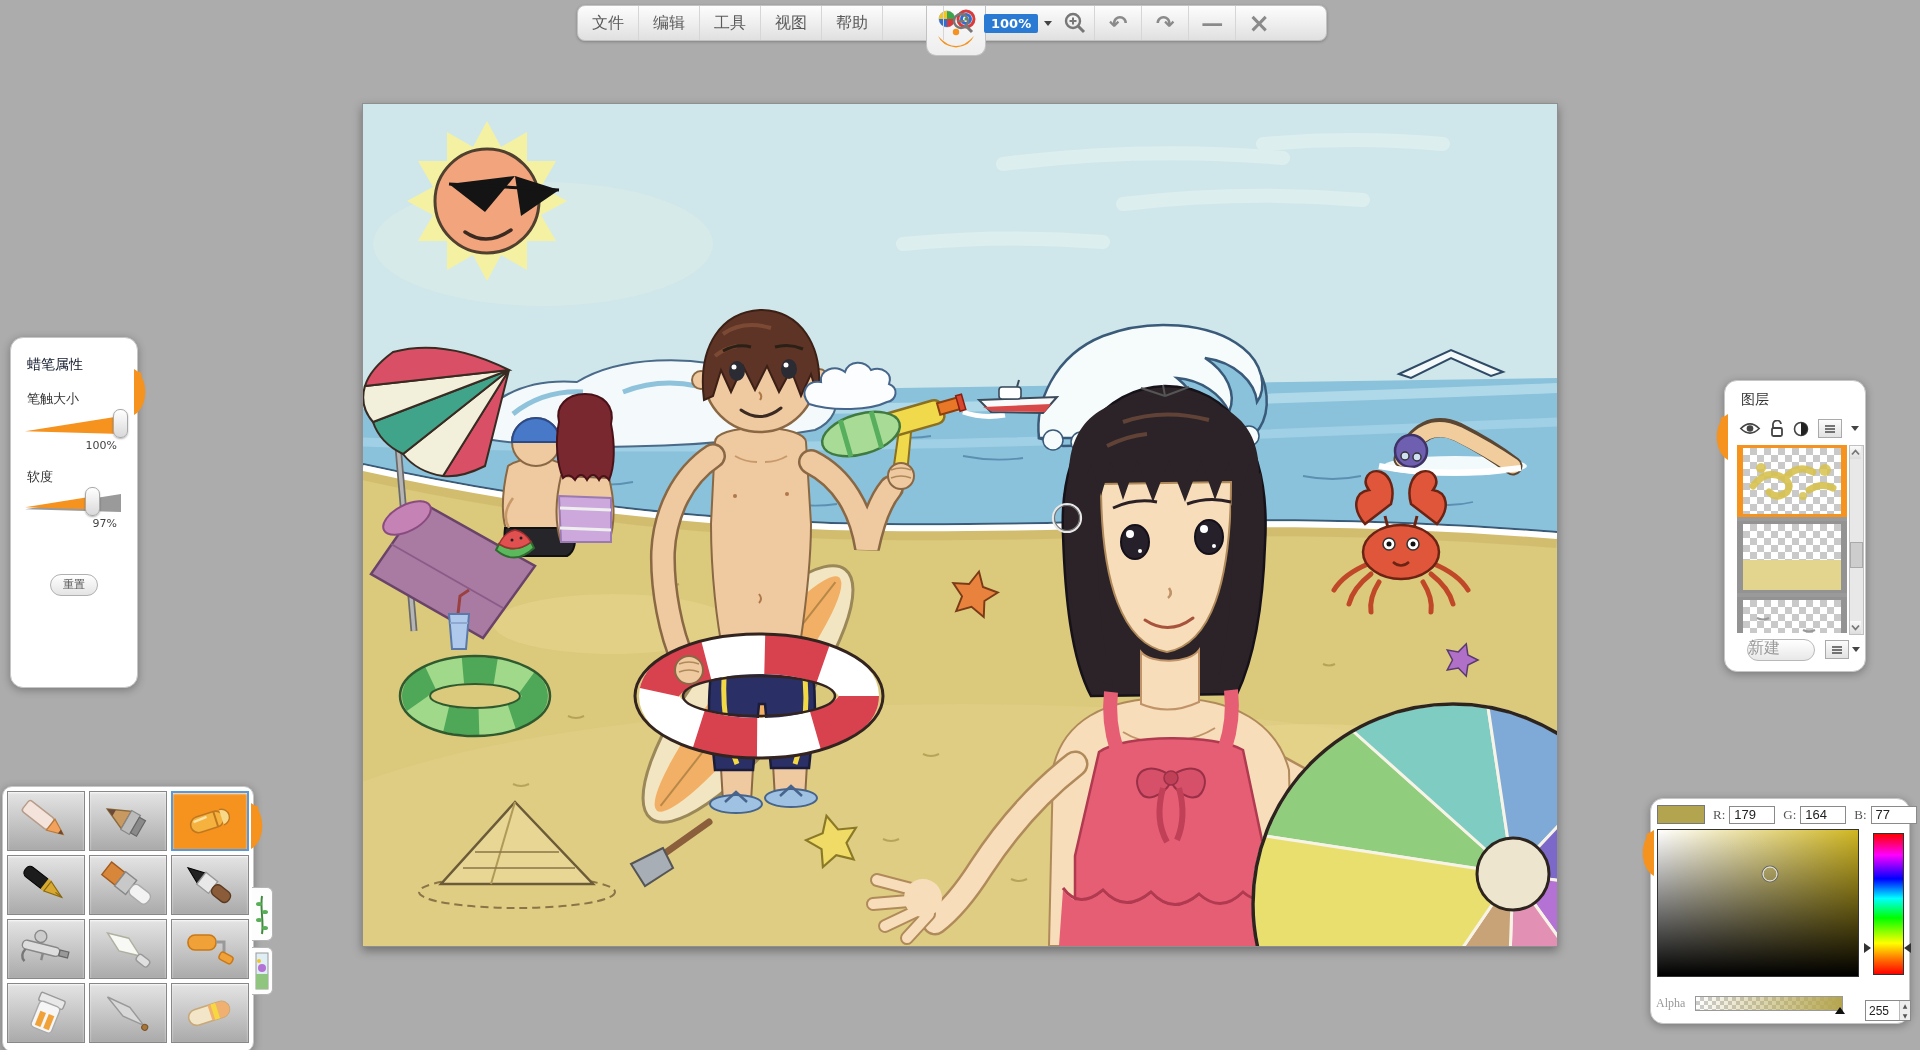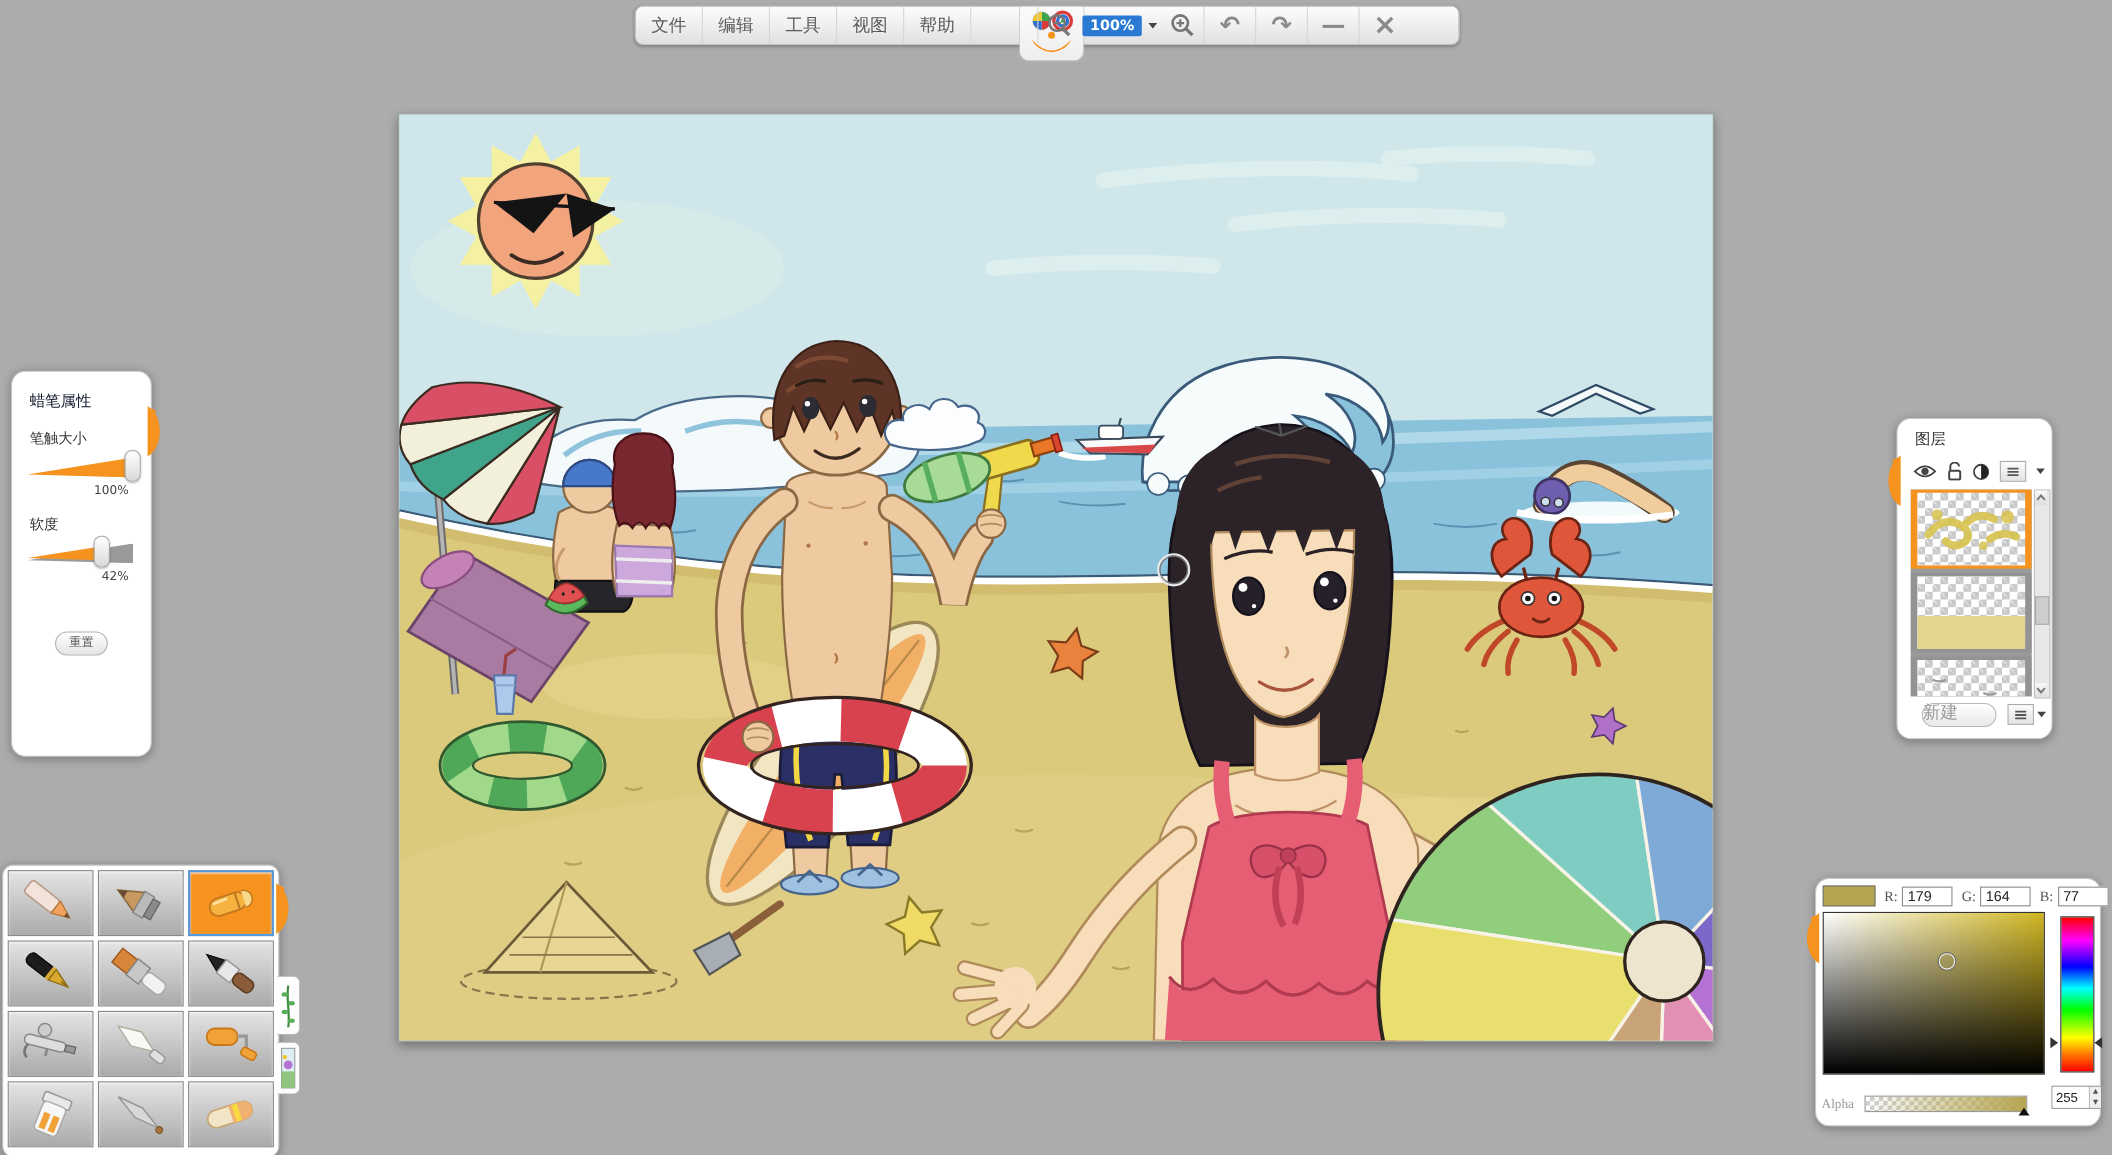--- a/index.html
+++ b/index.html
@@ -87,21 +87,21 @@
   .hue-arrow{position:absolute;width:0;height:0;border-top:5px solid transparent;border-bottom:5px solid transparent;}
   .alpha-label{position:absolute;left:5px;top:197px;font-family:"Liberation Serif",serif;font-size:12px;color:#999;}
   .alpha-strip{position:absolute;left:44px;top:197px;width:146px;height:13px;border:1px solid #999;
      background-color:#fff;
      background-image:linear-gradient(to right,rgba(181,165,79,0),rgba(181,165,79,1)),
        linear-gradient(45deg,#ccc 25%,transparent 25%,transparent 75%,#ccc 75%),
        linear-gradient(45deg,#ccc 25%,transparent 25%,transparent 75%,#ccc 75%);
      background-size:100% 100%,8px 8px,8px 8px;background-position:0 0,0 0,4px 4px;}
   .alpha-marker{position:absolute;left:184px;top:208px;width:0;height:0;
      border-left:5px solid transparent;border-right:5px solid transparent;border-bottom:7px solid #111;}
-  .spinner{position:absolute;left:214px;top:188px;width:44px;height:19px;border:1px solid #8a8a8a;background:#fff;
+  .spinner{position:absolute;left:214px;top:201px;width:44px;height:19px;border:1px solid #8a8a8a;background:#fff;
      display:flex;}
   .spinner input{width:28px;border:none;font-size:12px;color:#222;padding-left:3px;}
   .spin-arrows{width:13px;border-left:1px solid #bbb;display:flex;flex-direction:column;}
   .spin-arrows div{flex:1;font-size:6px;color:#555;display:flex;align-items:center;justify-content:center;background:#eee;}
 </style>
 </head>
 <body>
 
 <div class="abs toolbar">
   <div class="logo-tab">
@@ -504,21 +504,21 @@
   </div>
   <div class="pct">100%</div>
   <div class="bp-label" style="">软度</div>
   <div class="slider">
     <div class="wedge gray"></div>
     <div class="wedge-clip" style="width:67px;">
         <div class="wedge"></div>
       </div>
     <div class="handle" style="left:60px;"></div>
   </div>
-  <div class="pct">42%</div>
+  <div class="pct">97%</div>
   <div class="reset-btn">重置</div>
 </div>
 
 <div class="abs panel palette">
   <svg class="orange-tab" style="right:-16px;top:8px;height:62px" viewBox="0 0 18 52">
     <path d="M0,3 C15,11 15,41 0,49 Z" fill="#f6921e"></path>
       <circle cx="4" cy="9" r="3.5" fill="#f6921e"></circle>
   </svg>
   <div class="side-tab" style="right:-20px;top:100px;width:20px;height:52px;">
     <svg width="14" height="44" viewBox="0 0 14 44">

